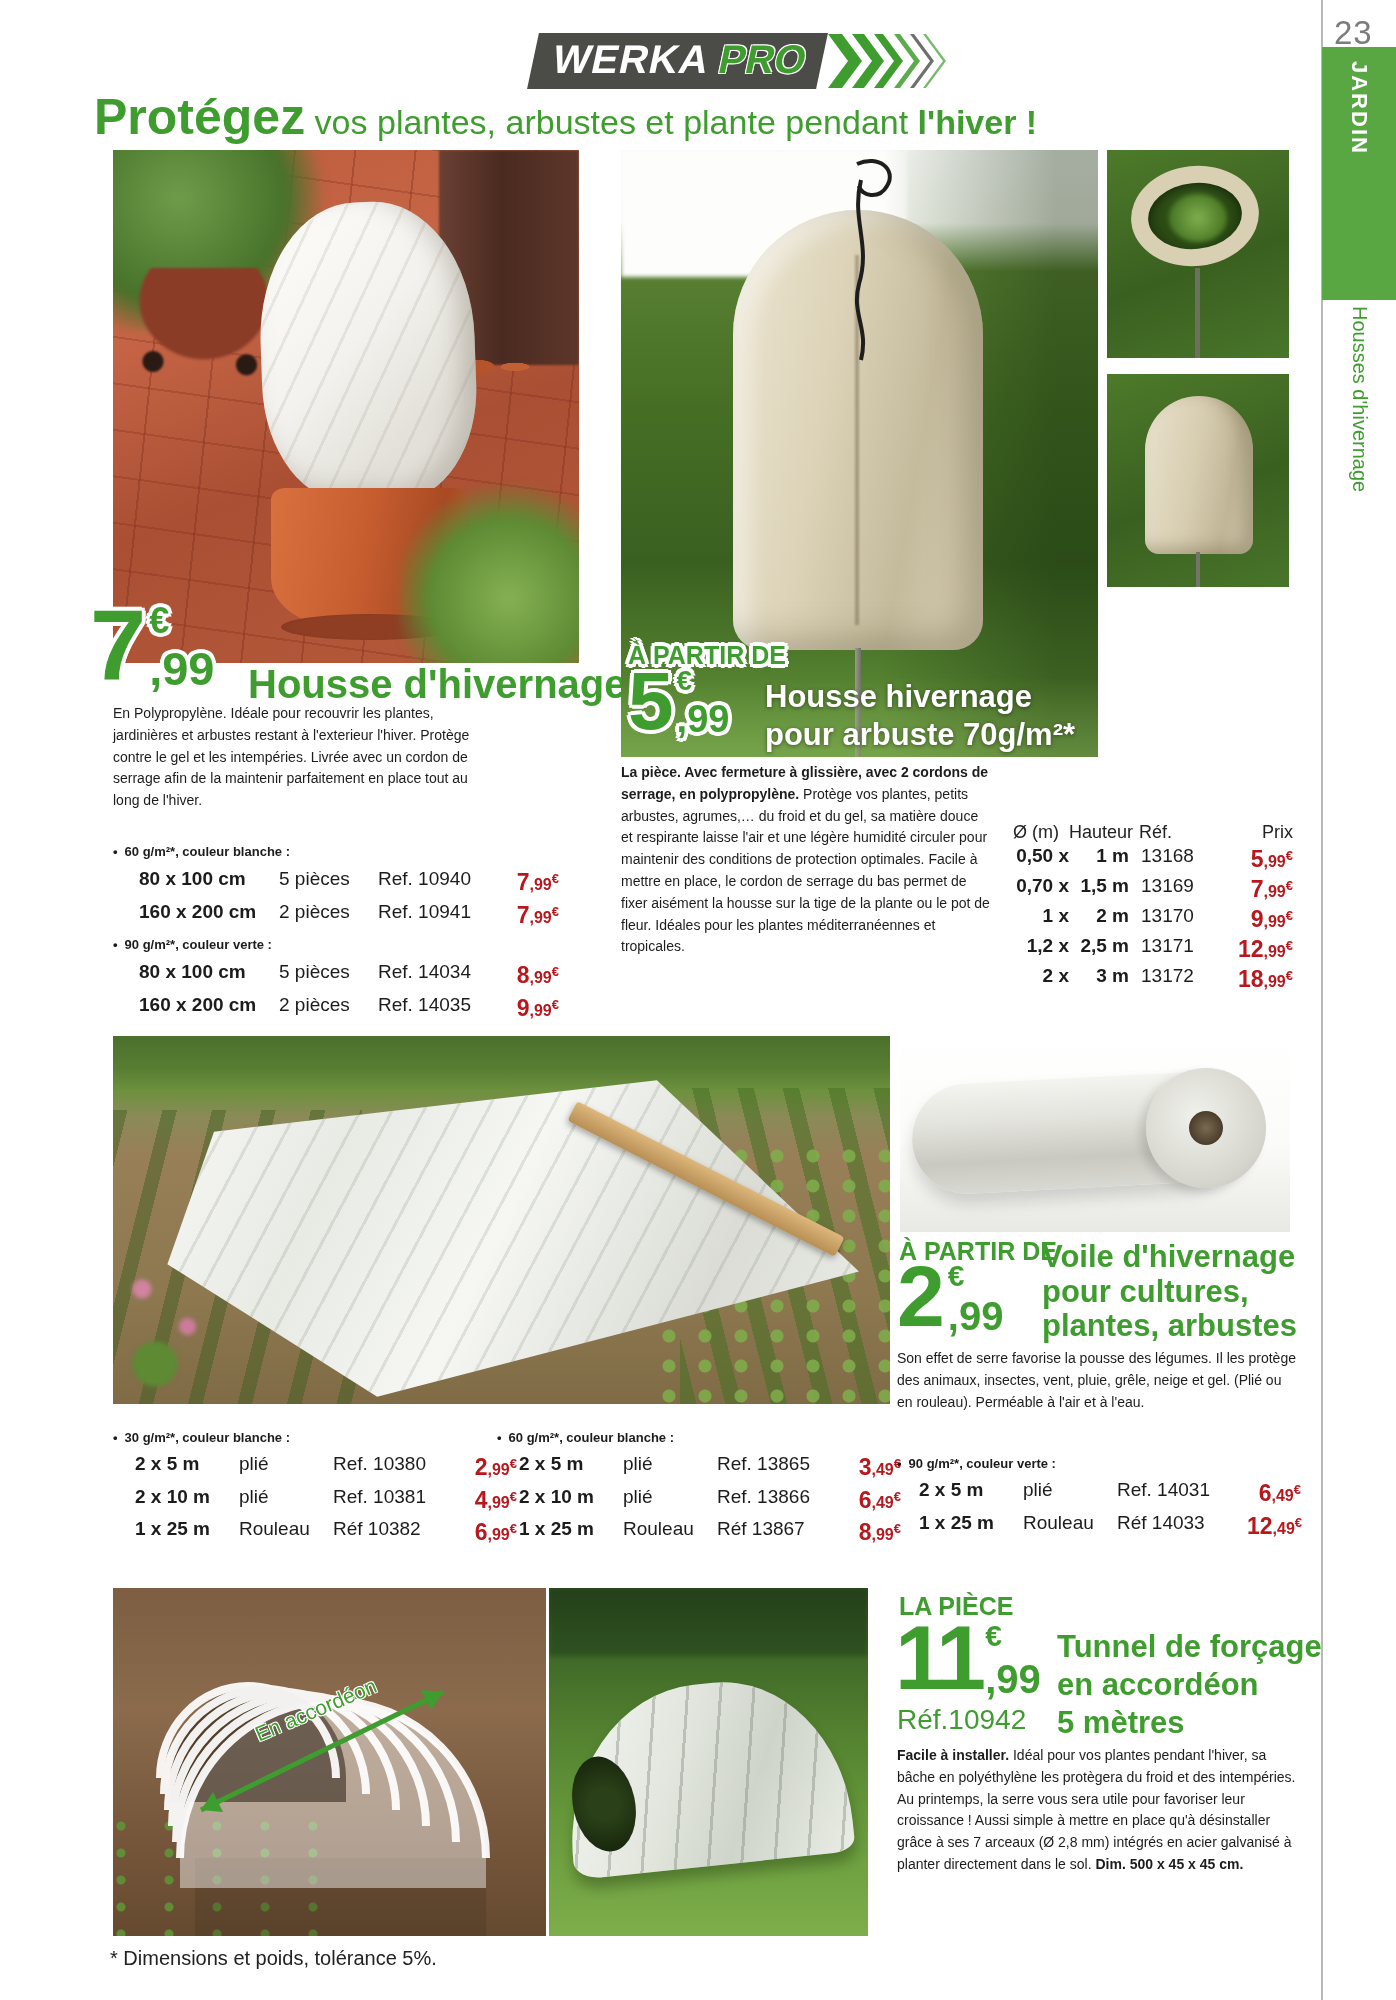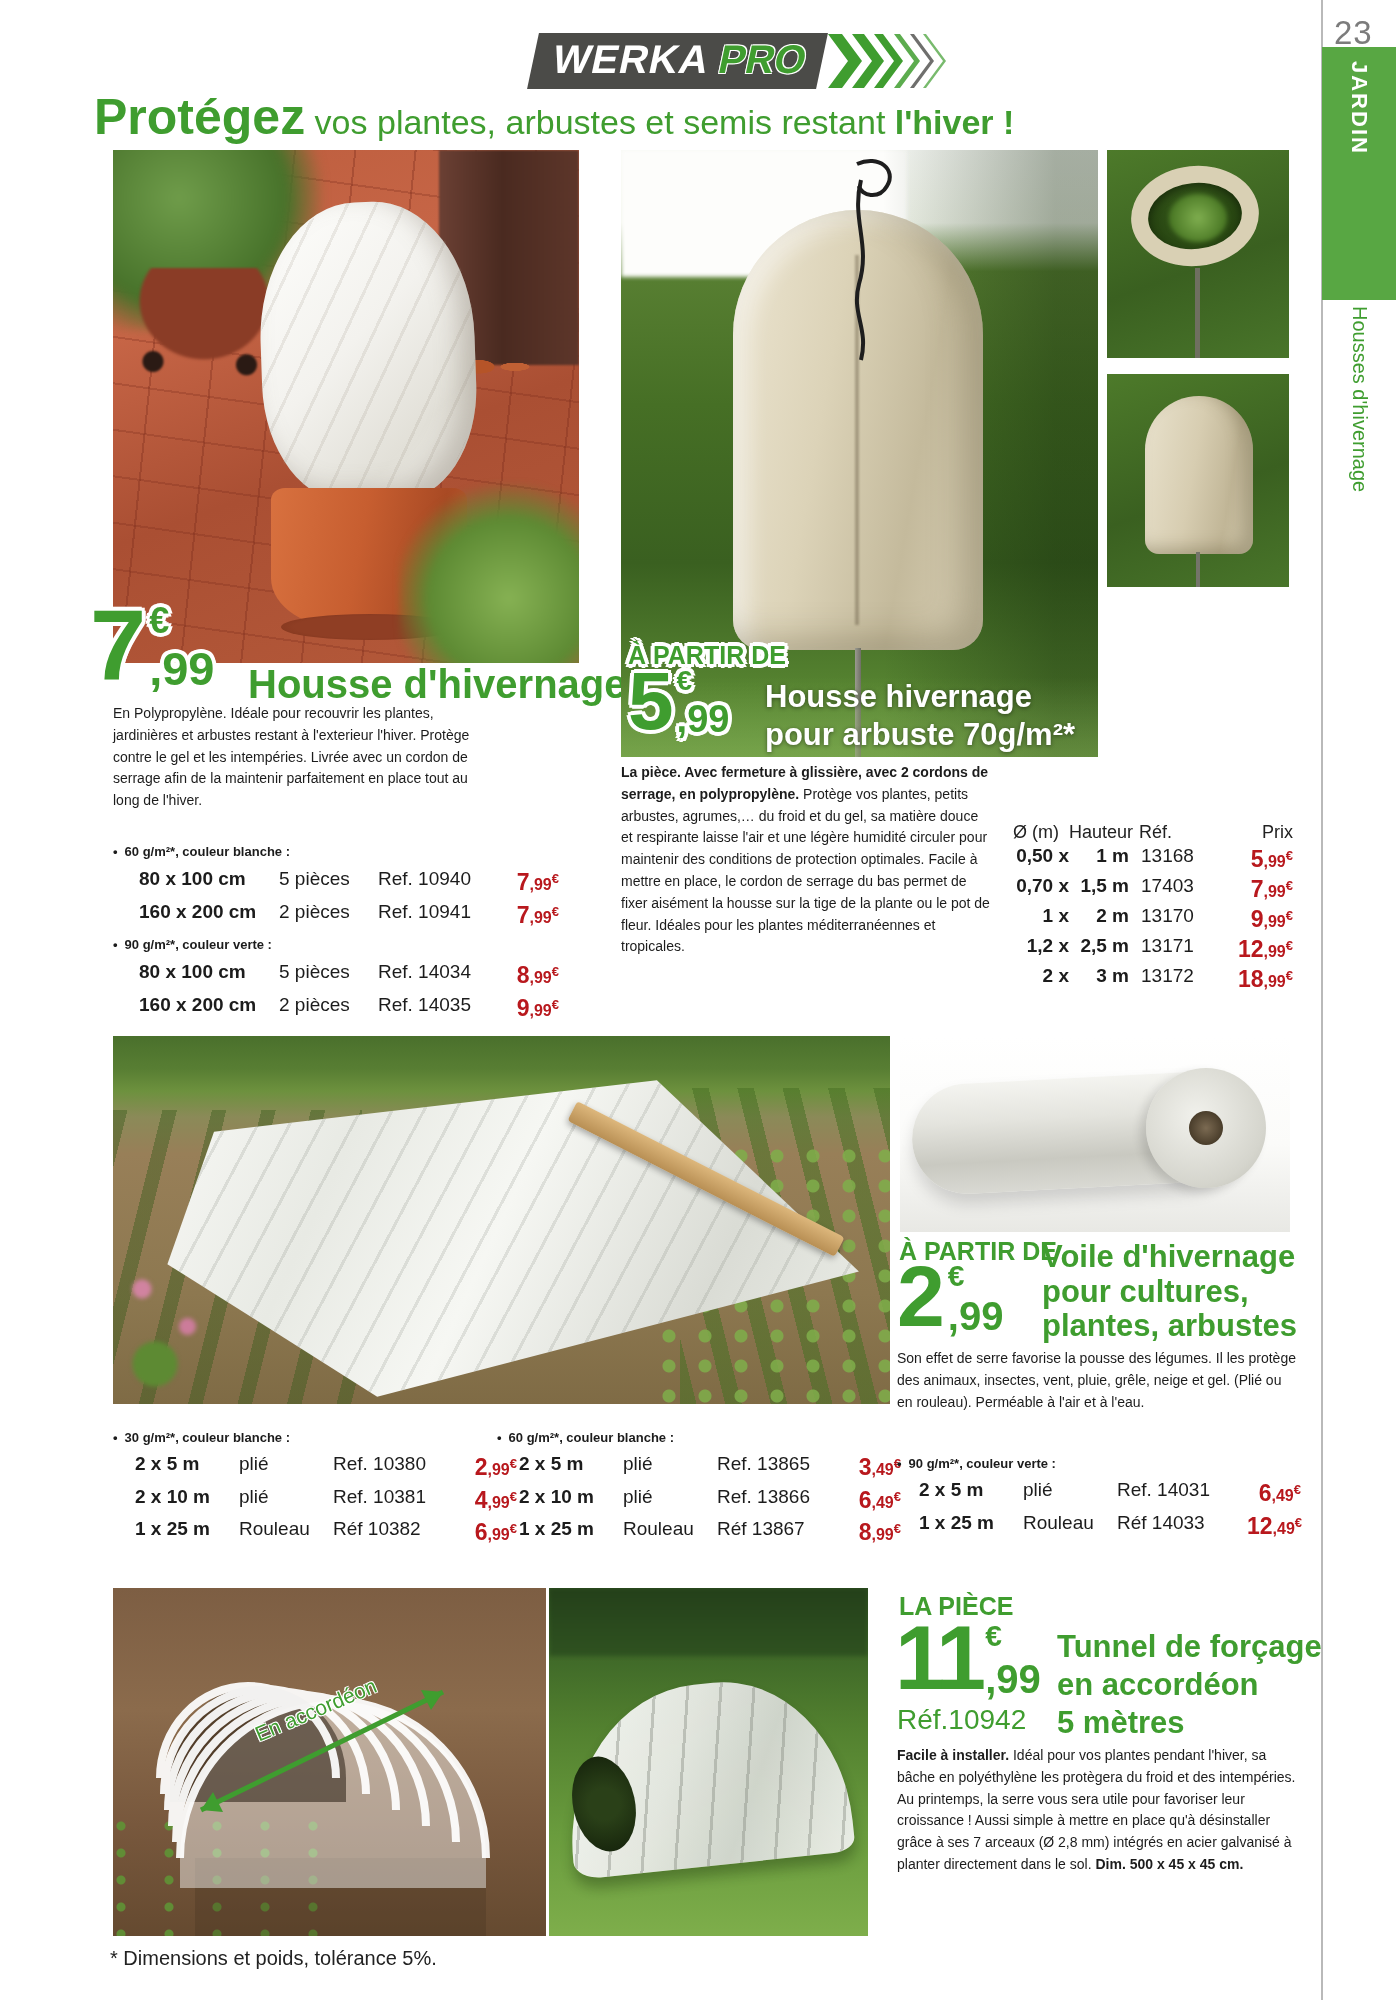--- a/index.html
+++ b/index.html
@@ -246,21 +246,21 @@
       <path fill="#3f9d2f" d="M0 0h14l20 27-20 27H0l20-27z"></path>
       <path fill="#3f9d2f" d="M24 0h12l20 27-20 27H24l20-27z"></path>
       <path fill="#3f9d2f" d="M46 0h9l20 27-20 27h-9l20-27z"></path>
       <path fill="#3f9d2f" opacity=".85" d="M66 0h6l20 27-20 27h-6l20-27z"></path>
       <path fill="#4b4b48" opacity=".8" d="M82 0h4l20 27-20 27h-4l20-27z"></path>
       <path fill="#3f9d2f" opacity=".7" d="M95 0h3l20 27-20 27h-3l20-27z"></path>
     </svg>
   </div>
 
   <div id="headline">
-    <span class="hl-b">Protégez</span><span class="hl-r"> vos plantes, arbustes et semis restant </span><span class="hl-b2">l'hiver !</span>
+    <span class="hl-b">Protégez</span><span class="hl-r"> vos plantes, arbustes et plante pendant </span><span class="hl-b2">l'hiver !</span>
   </div>
 
   <div id="photo-housse">
     <div class="ph-grout"></div>
     <div class="ph-foliage"></div>
     <div class="ph-door"></div>
     <div class="ph-minipots"></div>
     <div class="ph-caddy"></div>
     <div class="ph-fleece"></div>
     <div class="ph-fleece-folds"></div>
@@ -359,21 +359,21 @@
       </div>
       <div class="atrow">
         <span class="c-d">0,50 x</span>
         <span class="c-h">1 m</span>
         <span class="c-ref2">13168</span>
         <span class="c-price rp"><span class="pi">5</span><span class="pd">,99</span><span class="pe">€</span></span>
       </div>
       <div class="atrow">
         <span class="c-d">0,70 x</span>
         <span class="c-h">1,5 m</span>
-        <span class="c-ref2">17403</span>
+        <span class="c-ref2">13169</span>
         <span class="c-price rp"><span class="pi">7</span><span class="pd">,99</span><span class="pe">€</span></span>
       </div>
       <div class="atrow">
         <span class="c-d">1 x</span>
         <span class="c-h">2 m</span>
         <span class="c-ref2">13170</span>
         <span class="c-price rp"><span class="pi">9</span><span class="pd">,99</span><span class="pe">€</span></span>
       </div>
       <div class="atrow">
         <span class="c-d">1,2 x</span>

